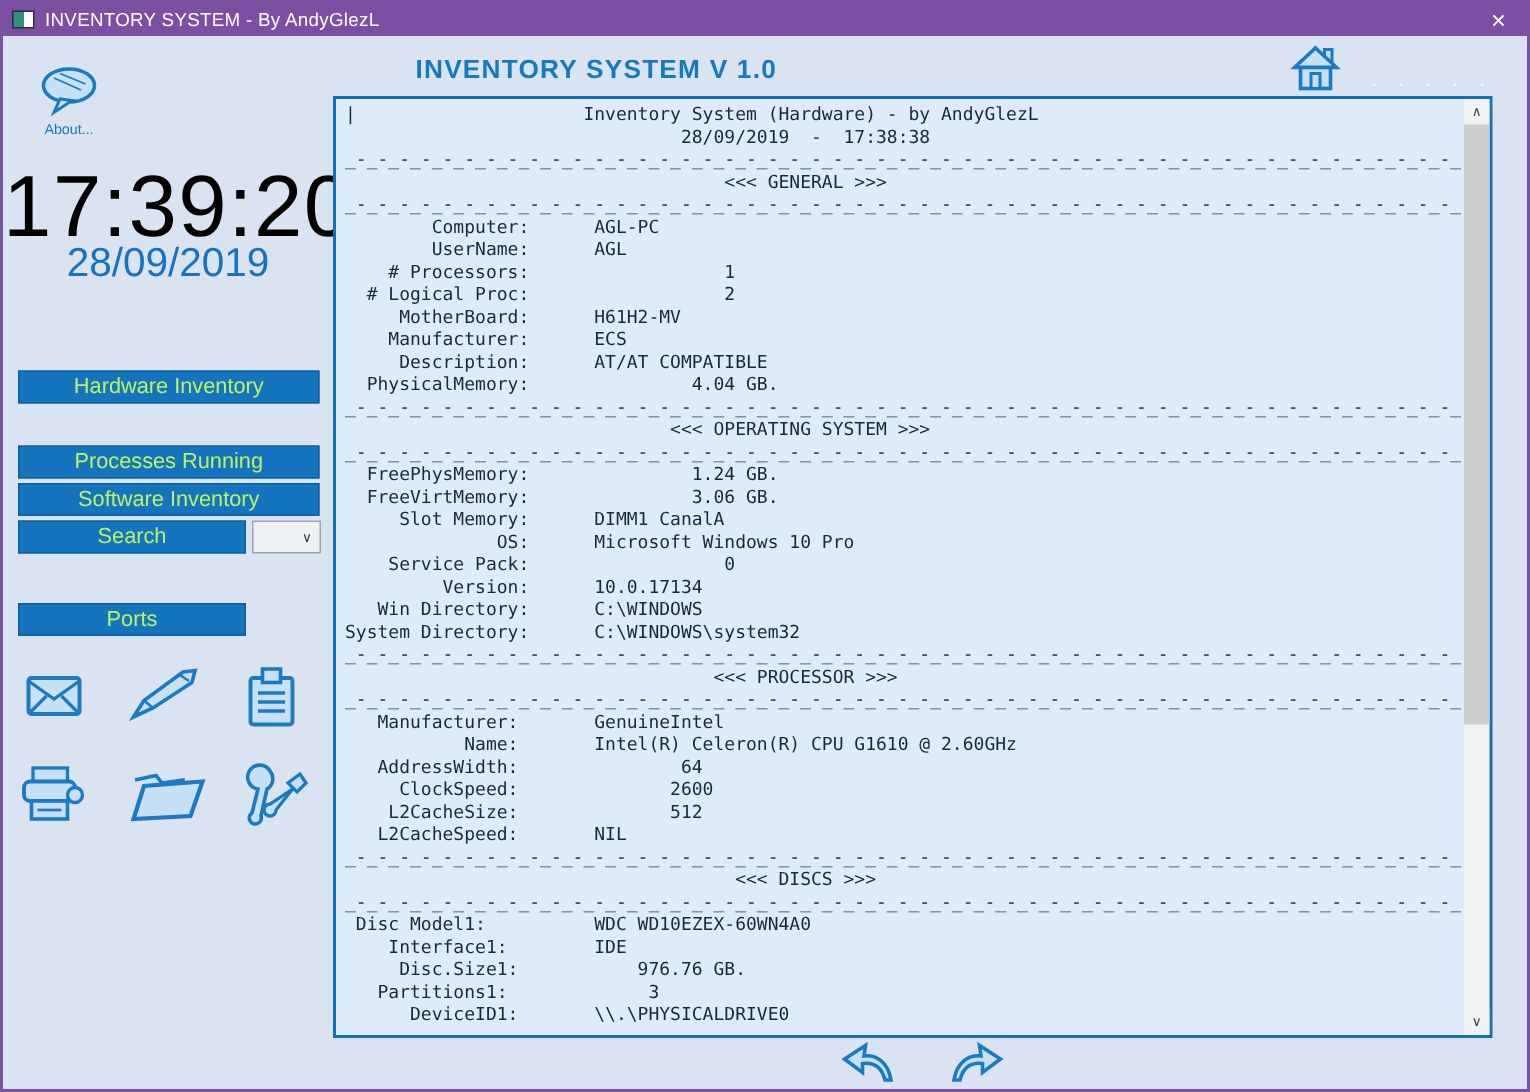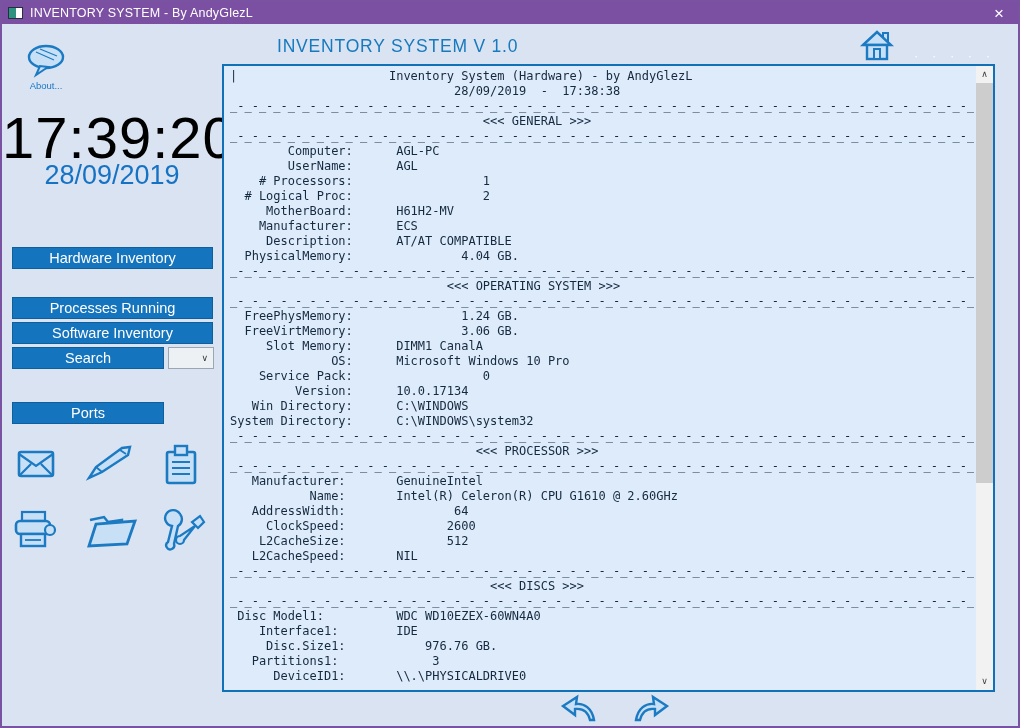--- a/index.html
+++ b/index.html
@@ -14,29 +14,29 @@
   .close-btn { margin-left:auto; color:#ffffff; font-size:17px; line-height:17px; padding:0 8px; cursor:default; }
   .main { position:absolute; top:22px; left:0; width:1016px; height:704px; }
 
   
   .about { position:absolute; left:18px; top:20px; width:52px; text-align:center; }
   .about-label { color:#1778c8; font-size:9.5px; margin-top:-2px; }
   .clock-time { position:absolute; left:0; top:80px; width:220px; text-align:center;
                 color:#000000; font-size:58px; letter-spacing:1px; }
   .clock-date { position:absolute; left:0; top:136px; width:220px; text-align:center;
                 color:#1572c4; font-size:27px; }
-  .btn { position:absolute; left:10px; width:201px; height:22px; background:#1474bd; color:#ffffff;
+  .btn { position:absolute; left:10px; width:201px; height:22px; background:#1474bd; color:#bef264;
          font-size:14.5px; text-align:center; line-height:21px; border:1px solid #0f5f9c; cursor:default; }
   .btn.narrow { width:152px; }
   .combo { position:absolute; left:166px; width:46px; height:22px; background:#eef1f4;
            border:1px solid #9aa7b2; font-size:9px; color:#333; text-align:right;
            line-height:20px; padding-right:5px; }
   .icon-cell { position:absolute; }
   .page-title { position:absolute; left:275px; top:12px; color:#1779be; font-size:17.5px;
-                font-weight:normal; letter-spacing:0.8px; }
+                font-weight:bold; letter-spacing:0.8px; }
   .dots { position:absolute; left:912px; top:24px; color:#ffffff; font-size:13px; letter-spacing:5px; }
 
   
   .textbox { position:absolute; left:220px; top:40px; width:773px; height:628px;
              background:#deebfb; border:2px solid #1070b8; overflow:hidden; }
   .terminal { position:absolute; left:6px; top:3px; right:19px; bottom:0;
               font-family:"DejaVu Sans Mono", monospace; font-size:12px; line-height:15px;
               color:#15293f; white-space:pre; overflow:hidden; }
   .scrollbar { position:absolute; right:0; top:0; width:17px; height:624px; background:#f2f2f2; }
   .sb-arrow { position:absolute; left:0; width:17px; height:17px; color:#3f3f3f; font-size:9px;

